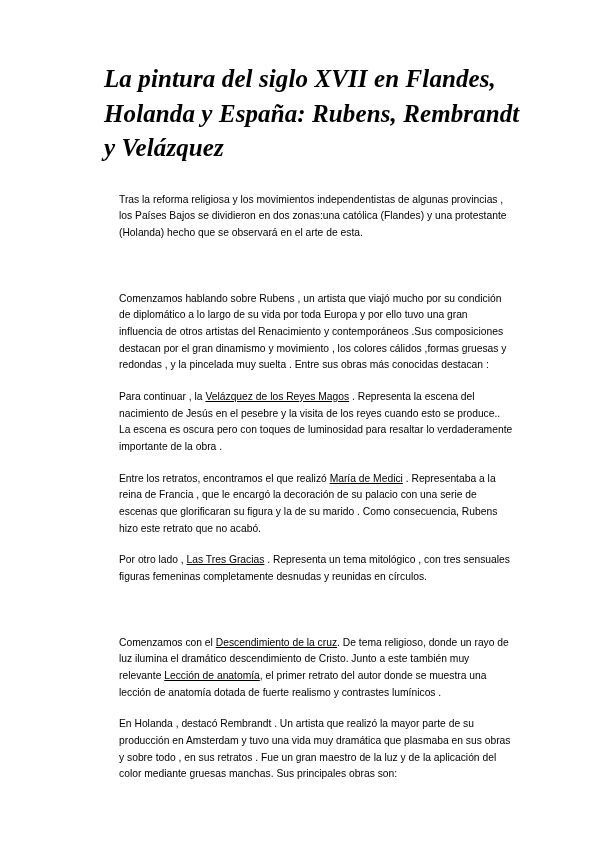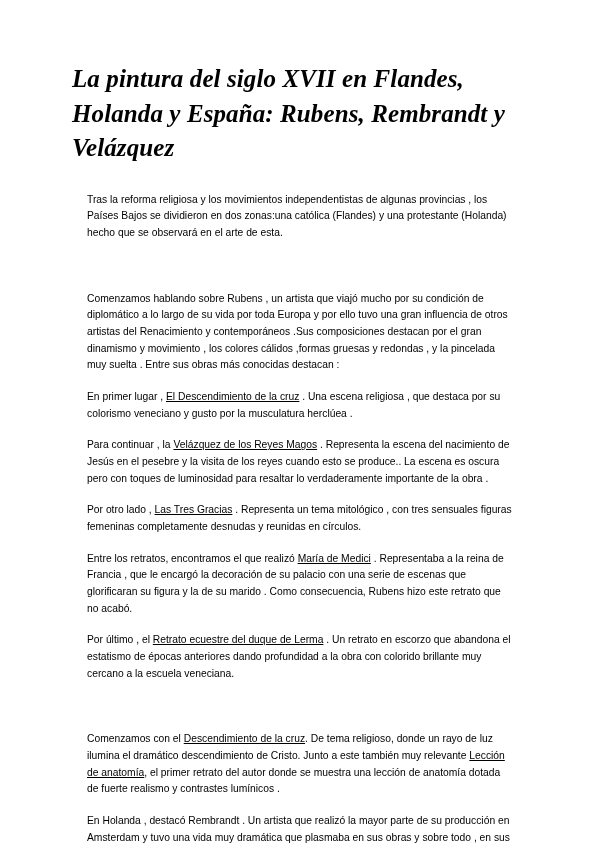--- a/index.html
+++ b/index.html
@@ -11,21 +11,21 @@
     width: 600px;
     height: 848px;
     font-family: "Liberation Serif", serif;
     color: #000000;
     overflow: hidden;
   }
   .page {
     width: 600px;
     height: 848px;
     box-sizing: border-box;
-    padding: 62px 72px 20px 72px;
+    padding: 62px 72px 20px 104px;
     background: #ffffff;
   }
   .doc-title {
     font-family: "Liberation Serif", serif;
     font-style: italic;
     font-weight: bold;
     font-size: 25px;
     line-height: 1.38;
     letter-spacing: 0.1px;
     margin: 0 0 26px 0;
@@ -62,39 +62,33 @@
   <p class="para">
     <span>Tras la reforma religiosa y los movimientos independentistas de algunas provincias , los Países Bajos se dividieron en dos zonas:una católica (Flandes) y una protestante (Holanda) hecho que se observará en el arte de esta.</span>
   </p>
 
   <div class="block-gap"></div>
 
   <p class="para">
     <span>Comenzamos hablando sobre </span><span class="bold">Rubens</span><span> , un artista que viajó mucho por su condición de diplomático a lo largo de su vida por toda Europa y por ello tuvo una gran influencia de otros artistas del Renacimiento y contemporáneos .Sus composiciones destacan por el gran dinamismo y movimiento , los colores cálidos ,formas gruesas y redondas , y la pincelada muy suelta . Entre sus obras más conocidas  destacan :</span>
   </p>
 
-  <p class="para">
-    <span>En primer lugar , </span><span class="u">El Descendimiento de la cruz</span><span> . Una escena religiosa , que destaca por su colorismo veneciano y gusto por la musculatura herclúea .</span>
-  </p>
 
   <p class="para">
     <span>Para continuar , la </span><span class="u">Velázquez de los Reyes Magos</span><span> . Representa la escena del nacimiento de Jesús en el pesebre y la  visita de los reyes  cuando esto se produce.. La escena  es oscura pero con toques de luminosidad para resaltar lo verdaderamente importante de la obra .</span>
-  </p>
-
-  <p class="para">
-    <span>Por otro lado , </span><span class="u">Las Tres Gracias</span><span> . Representa un tema mitológico , con tres sensuales figuras femeninas completamente desnudas y reunidas en círculos.</span>
   </p>
 
   <p class="para">
     <span>Entre los retratos, encontramos el que realizó </span><span class="u">María de Medici</span><span> . Representaba a la reina de Francia , que le encargó la decoración de su palacio con una serie de escenas que glorificaran su figura y la de su marido . Como consecuencia, Rubens hizo este retrato que no acabó.</span>
   </p>
 
   <p class="para">
-    <span>Por último , el </span><span class="u">Retrato ecuestre del duque de Lerma</span><span> . Un retrato en escorzo que abandona el estatismo de épocas anteriores dando profundidad a la obra con colorido brillante muy cercano a la escuela veneciana.</span>
+    <span>Por otro lado , </span><span class="u">Las Tres Gracias</span><span> . Representa un tema mitológico , con tres sensuales figuras femeninas completamente desnudas y reunidas en círculos.</span>
   </p>
+
 
   <div class="block-gap"></div>
 
   <p class="para">
     <span> Comenzamos con el </span><span class="u">Descendimiento de la cruz</span><span>. De tema religioso, donde un rayo de luz ilumina el dramático descendimiento de Cristo. Junto a este también muy relevante </span><span class="u">Lección de anatomía</span><span>, el primer retrato del autor donde se muestra una lección de anatomía dotada de fuerte realismo y contrastes lumínicos .</span>
   </p>
 
   <p class="para">
     <span>En Holanda , destacó </span><span class="bold">Rembrandt</span><span> . Un artista que realizó la mayor parte de su producción en Amsterdam  y tuvo una vida muy dramática que plasmaba en sus obras y sobre todo , en sus retratos . Fue un gran maestro de la luz y de la  aplicación del color mediante gruesas manchas. Sus principales obras son:</span>
   </p>

